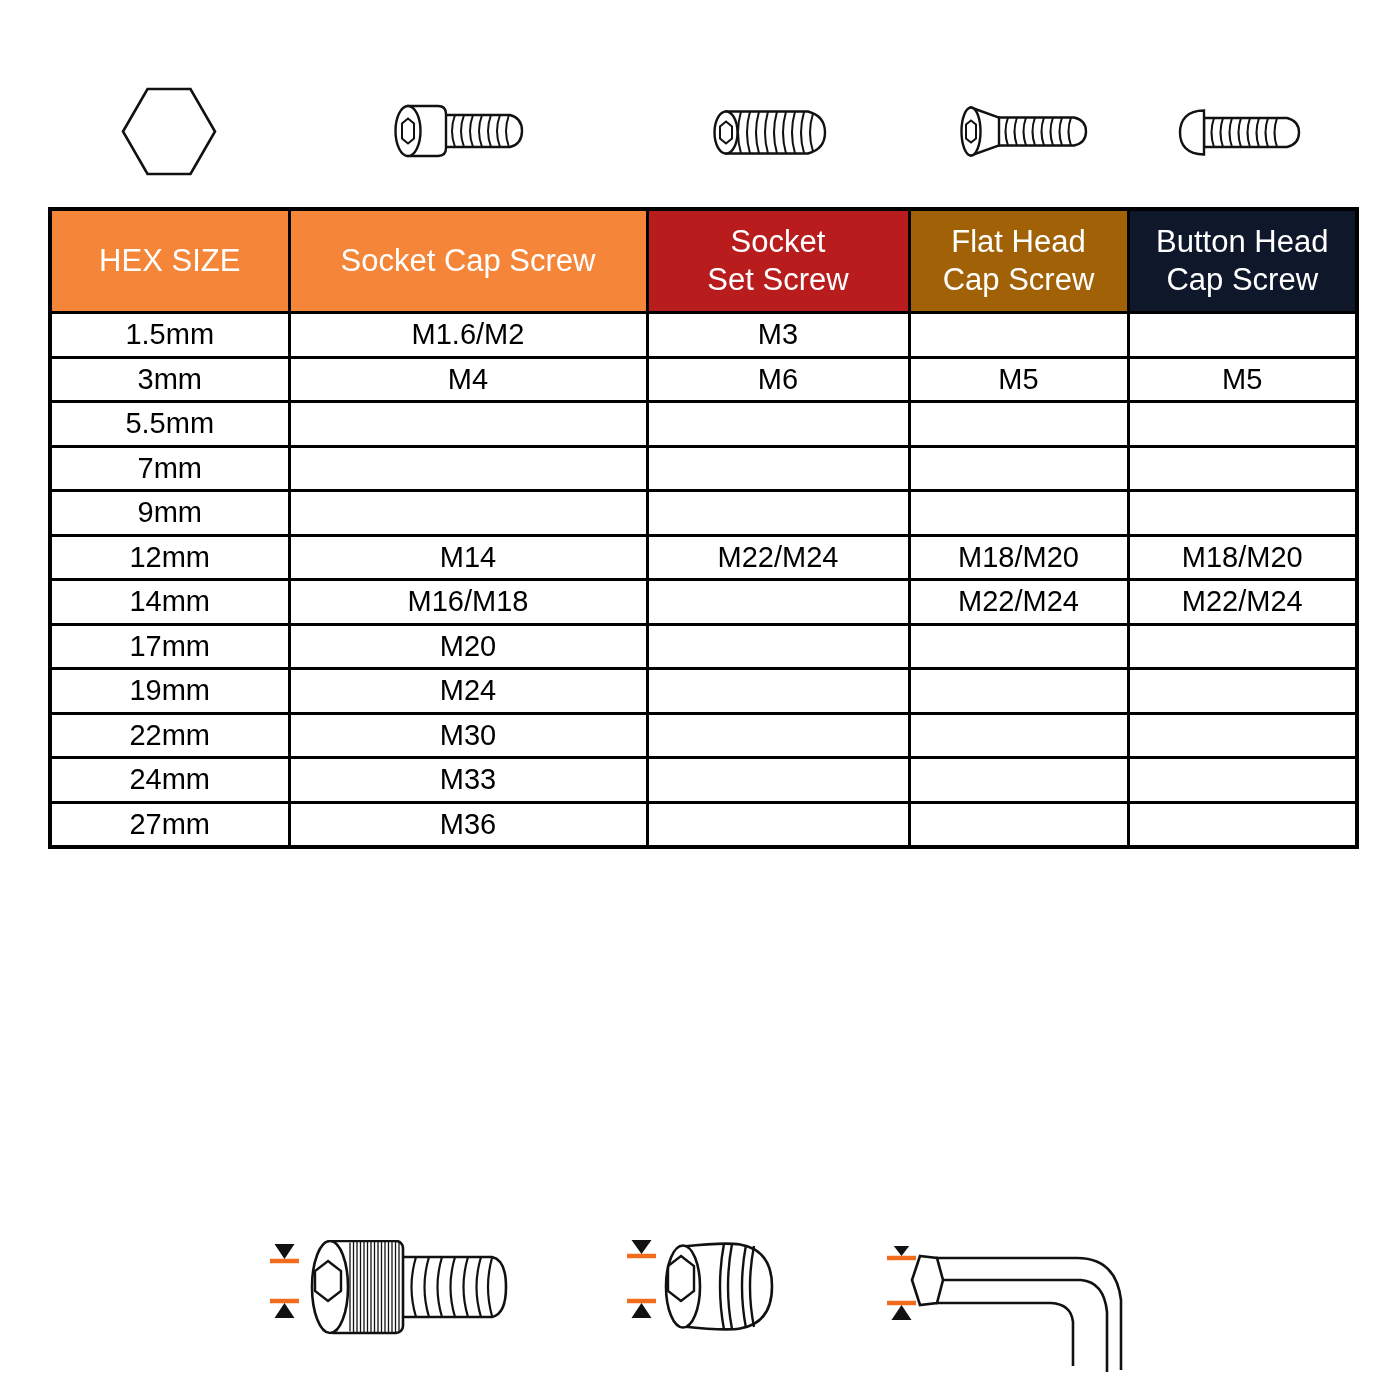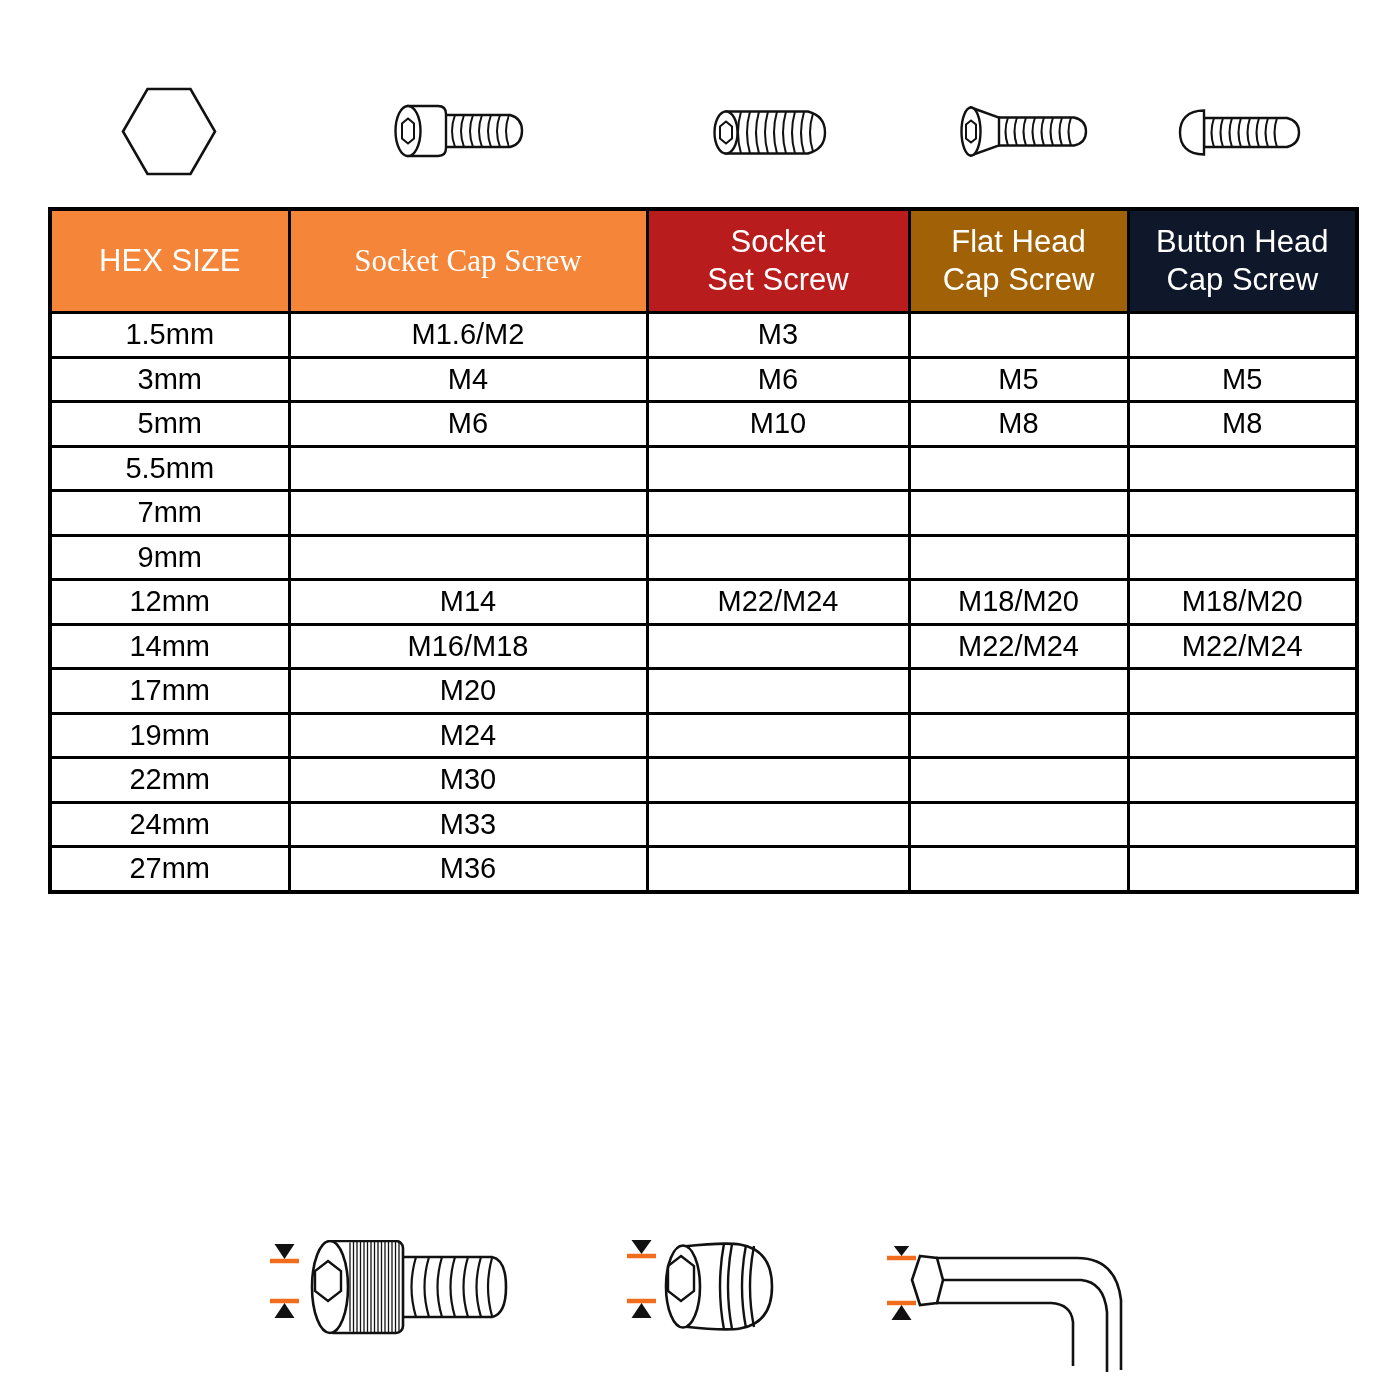--- a/index.html
+++ b/index.html
@@ -132,21 +132,21 @@
       <colgroup>
         <col style="width:239px">
           <col style="width:358px">
           <col style="width:262px">
           <col style="width:219px">
           <col style="width:229px">
       </colgroup>
       <thead>
         <tr>
           <th class="hdr" style="background: rgb(245, 133, 56);">HEX SIZE</th>
-          <th class="hdr" style="background: rgb(245, 133, 56); font-family: Liberation Serif, serif;">Socket Cap Screw</th>
+          <th class="hdr" style="background: rgb(245, 133, 56);">Socket Cap Screw</th>
           <th class="hdr" style="background: #b91c1c;">Socket
 Set Screw</th>
           <th class="hdr" style="background: #a16207;">Flat Head
 Cap Screw</th>
           <th class="hdr" style="background: #0f172a;">Button Head
 Cap Screw</th>
         </tr>
       </thead>
       <tbody>
           <tr>
@@ -155,27 +155,20 @@
             <td>M3</td>
             <td></td>
             <td></td>
           </tr>
           <tr>
             <td>3mm</td>
             <td>M4</td>
             <td>M6</td>
             <td>M5</td>
             <td>M5</td>
-          </tr>
-          <tr>
-            <td>5mm</td>
-            <td>M6</td>
-            <td>M10</td>
-            <td>M8</td>
-            <td>M8</td>
           </tr>
           <tr>
             <td>5.5mm</td>
             <td></td>
             <td></td>
             <td></td>
             <td></td>
           </tr>
           <tr>
             <td>7mm</td>

